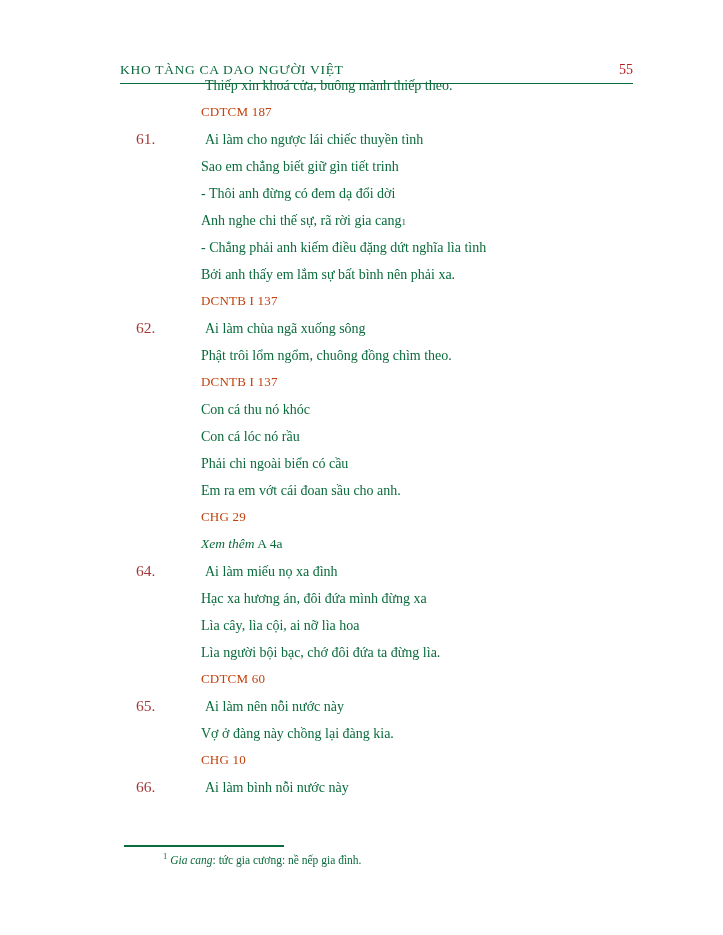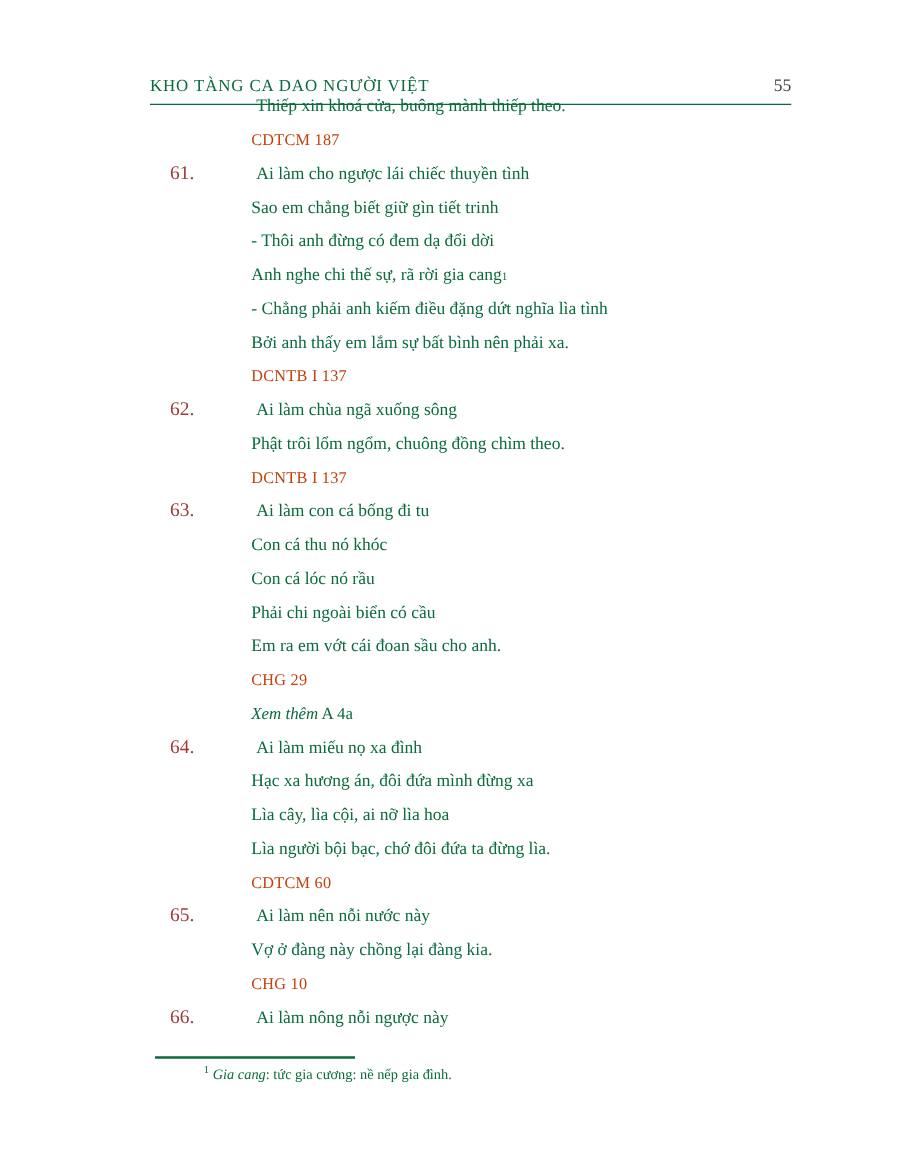--- a/index.html
+++ b/index.html
@@ -36,21 +36,21 @@
   .header-title {
     font-family: "Liberation Serif", serif;
     font-size: 13.5px;
     letter-spacing: 0.7px;
     color: #0a6b3c;
     font-variant: small-caps;
     text-transform: uppercase;
   }
   .header-page {
     font-size: 14px;
-    color: #404040;
+    color: #b91c1c;
     margin-top: 22px;
   }
 
   
   .content {
     position: absolute;
     left: 120px;
     top: 72px;
     width: 520px;
   }
@@ -189,24 +189,20 @@
         <span class="text">Phật trôi lổm ngổm, chuông đồng chìm theo.</span>
       </div>
       <div class="line">
         <span class="num blank"></span>
         <span class="src">DCNTB I 137</span>
       </div>
     </div>
 
     <div class="entry">
       <div class="line">
-        <span class="num">63.</span>
-        <span class="text first">Ai làm con cá bống đi tu</span>
-      </div>
-      <div class="line">
         <span class="num blank"></span>
         <span class="text">Con cá thu nó khóc</span>
       </div>
       <div class="line">
         <span class="num blank"></span>
         <span class="text">Con cá lóc nó rầu</span>
       </div>
       <div class="line">
         <span class="num blank"></span>
         <span class="text">Phải chi ngoài biển có cầu</span>
@@ -259,21 +255,21 @@
       </div>
       <div class="line">
         <span class="num blank"></span>
         <span class="src">CHG 10</span>
       </div>
     </div>
 
     <div class="entry">
       <div class="line">
         <span class="num">66.</span>
-        <span class="text first">Ai làm nông nỗi ngược này</span>
+        <span class="text first">Ai làm bình nỗi nước này</span>
       </div>
     </div>
 
   </div>
 
   <div class="footnote-rule"></div>
   <div class="footnote">
     <span class="fn-mark">1</span>
     <i>Gia cang</i><span>: tức gia cương: nề nếp gia đình.</span>
   </div>

